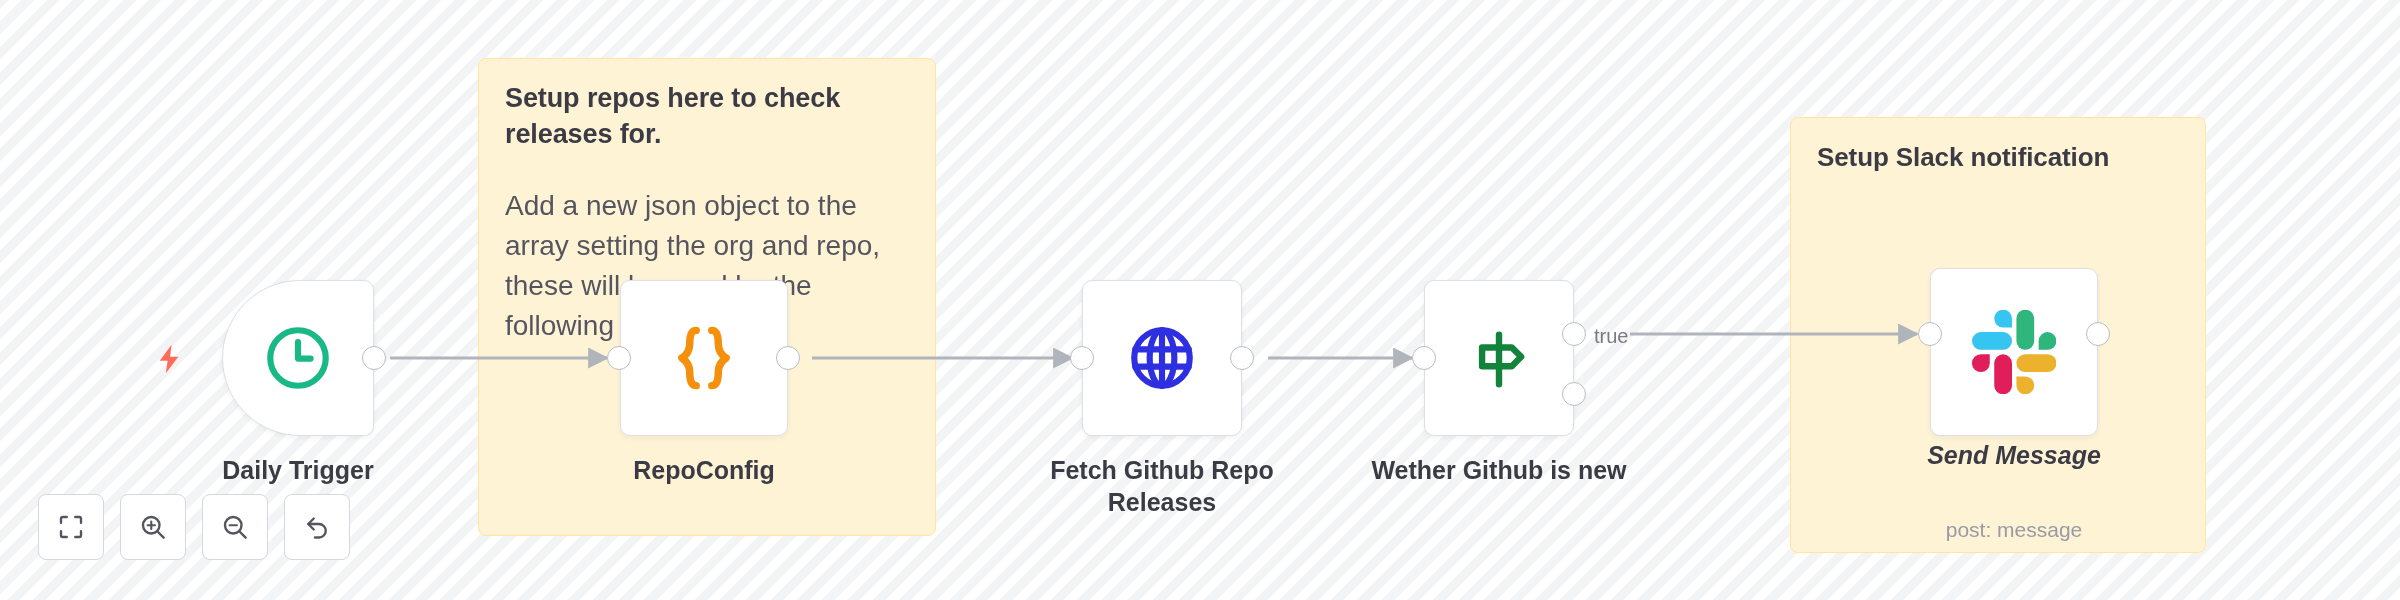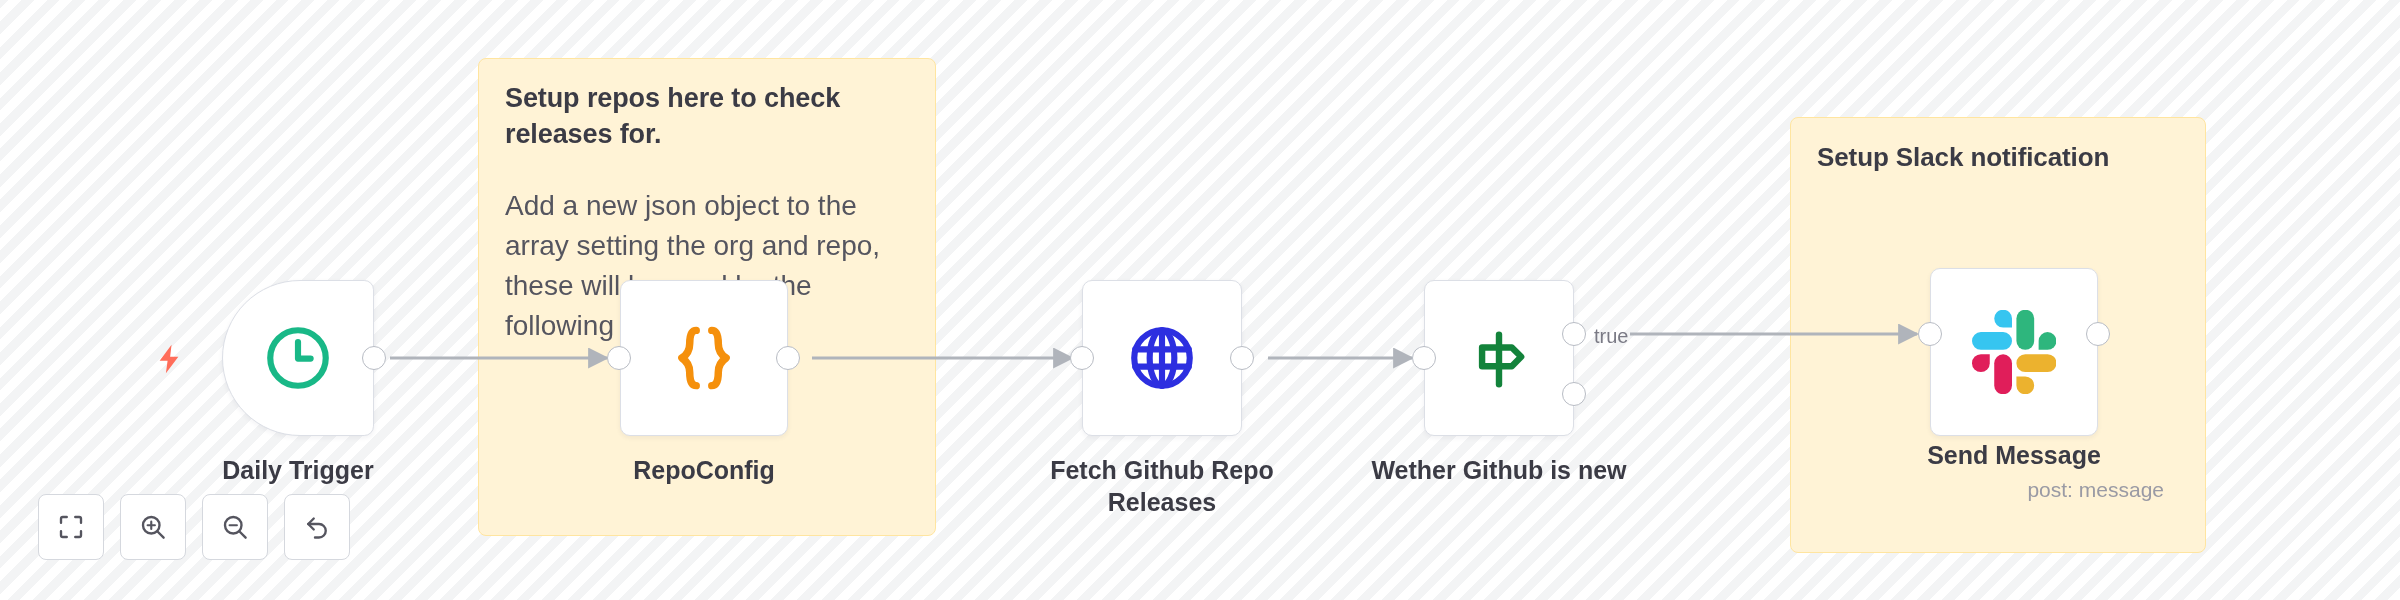--- a/index.html
+++ b/index.html
@@ -71,23 +71,24 @@
     text-align: center;
     font-size: 25px;
     font-weight: bold;
     color: #3b3b45;
     line-height: 1.26;
     white-space: pre-line;
   }
   .node-sublabel {
     position: absolute;
     z-index: 3;
-    text-align: right;
+    text-align: center;
     font-size: 21px;
     color: #9a9aa4;
+    margin-top: 40px;
   }
 
   
   .endpoint {
     position: absolute;
     z-index: 4;
     width: 24px; height: 24px;
     border-radius: 50%;
     background: #ffffff;
     border: 1.6px solid #b8bcc4;
@@ -209,21 +210,21 @@
         <path d="M45.2 32a12.9 12.9 0 0 1 0 25.8H12.9a12.9 12.9 0 0 1 0-25.8h32.3z" fill="#36C5F0"></path>
         <path d="M96.8 44.9a12.9 12.9 0 1 1 12.9 12.9H96.8V44.9z" fill="#2EB67D"></path>
         <path d="M90.3 44.9a12.9 12.9 0 0 1-25.8 0V12.5a12.9 12.9 0 0 1 25.8 0v32.4z" fill="#2EB67D"></path>
         <path d="M77.4 96.6a12.9 12.9 0 1 1-12.9 12.9V96.6h12.9z" fill="#ECB22E"></path>
         <path d="M77.4 90.1a12.9 12.9 0 0 1 0-25.8h32.4a12.9 12.9 0 0 1 0 25.8H77.4z" fill="#ECB22E"></path>
       </g>
     </svg>
   </div>
   <div class="endpoint" style="left:1918px; top:322px;"></div>
   <div class="endpoint" style="left:2086px; top:322px;"></div>
-  <div class="node-label" style="left:1864px; top:440px; width:300px;">Send Message</div>
+  <div class="node-label" style="left:1864px; top:440px; width:300px;font-style:italic;">Send Message</div>
   <div class="node-sublabel" style="left:1864px; top:478px; width:300px;">post: message</div>
 
   <div id="zoom-toolbar">
 
     <div class="tool-btn">
       <svg width="30" height="30" viewBox="0 0 24 24" fill="none">
         <path d="M4 8.6V5.4a1.4 1.4 0 0 1 1.4-1.4H8.6M15.4 4h3.2A1.4 1.4 0 0 1 20 5.4v3.2M20 15.4v3.2a1.4 1.4 0 0 1-1.4 1.4h-3.2M8.6 20H5.4A1.4 1.4 0 0 1 4 18.6v-3.2" stroke="#55555f" stroke-width="1.9" stroke-linecap="round"></path>
       </svg>
     </div>
 

